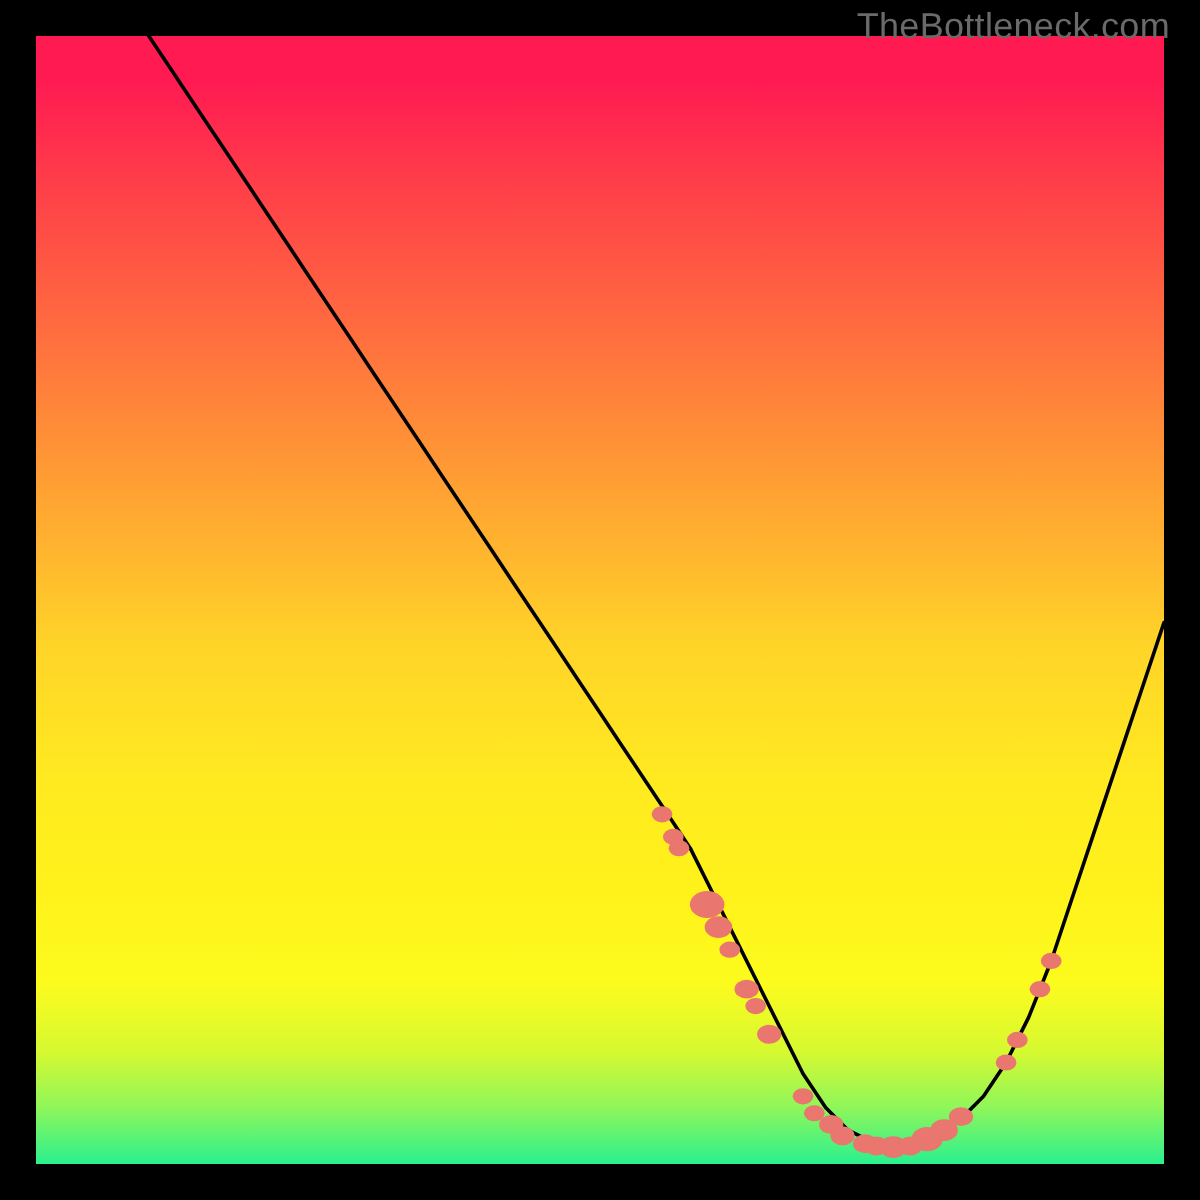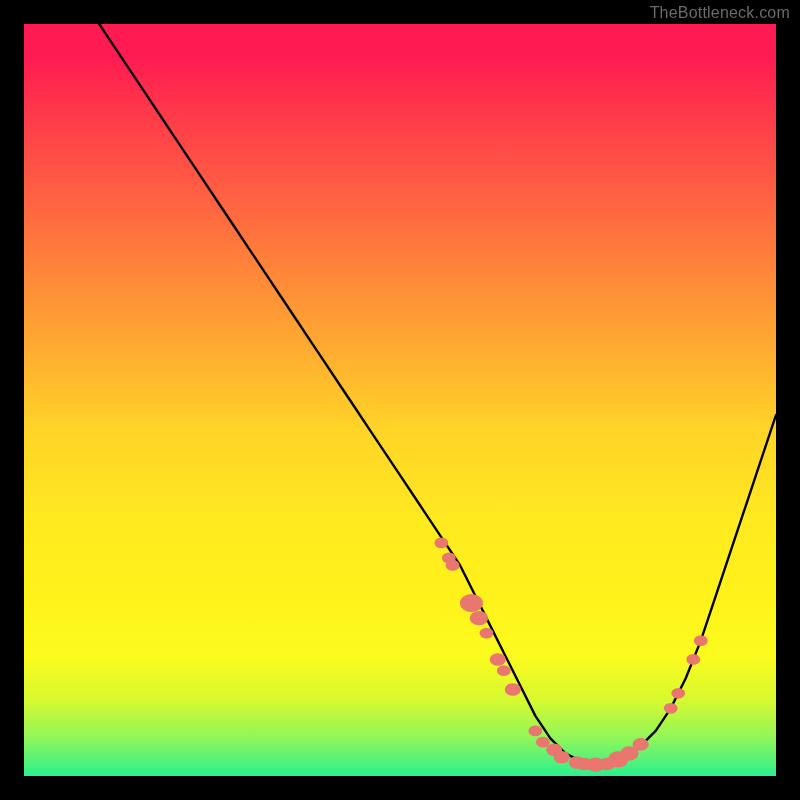--- a/index.html
+++ b/index.html
@@ -44,23 +44,23 @@
       #fff21a 76%,
       #fcfb1e 84%,
       #d6f930 90%,
       #8ff65a 95%,
       #2af08f 100%
     );
   }
   .watermark {
     position: absolute;
     top: 4px;
-    right: 10px;
+    right: 20px;
     color: #6a6a6a;
-    font-size: 16px;
+    font-size: 24px;
     letter-spacing: 0.2px;
     user-select: none;
   }
   svg.overlay {
     position: absolute;
     left: 0;
     top: 0;
     width: 752px;
     height: 752px;
   }

